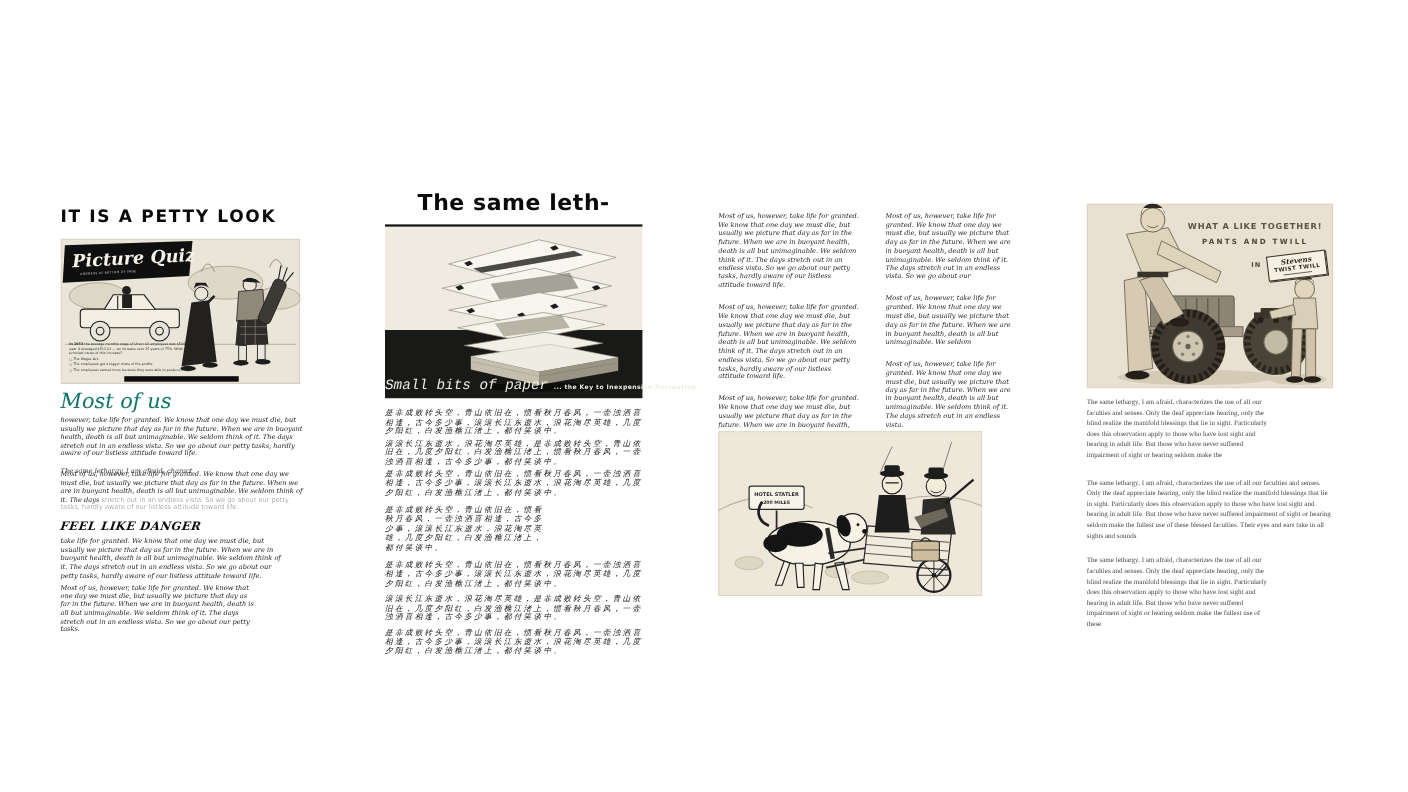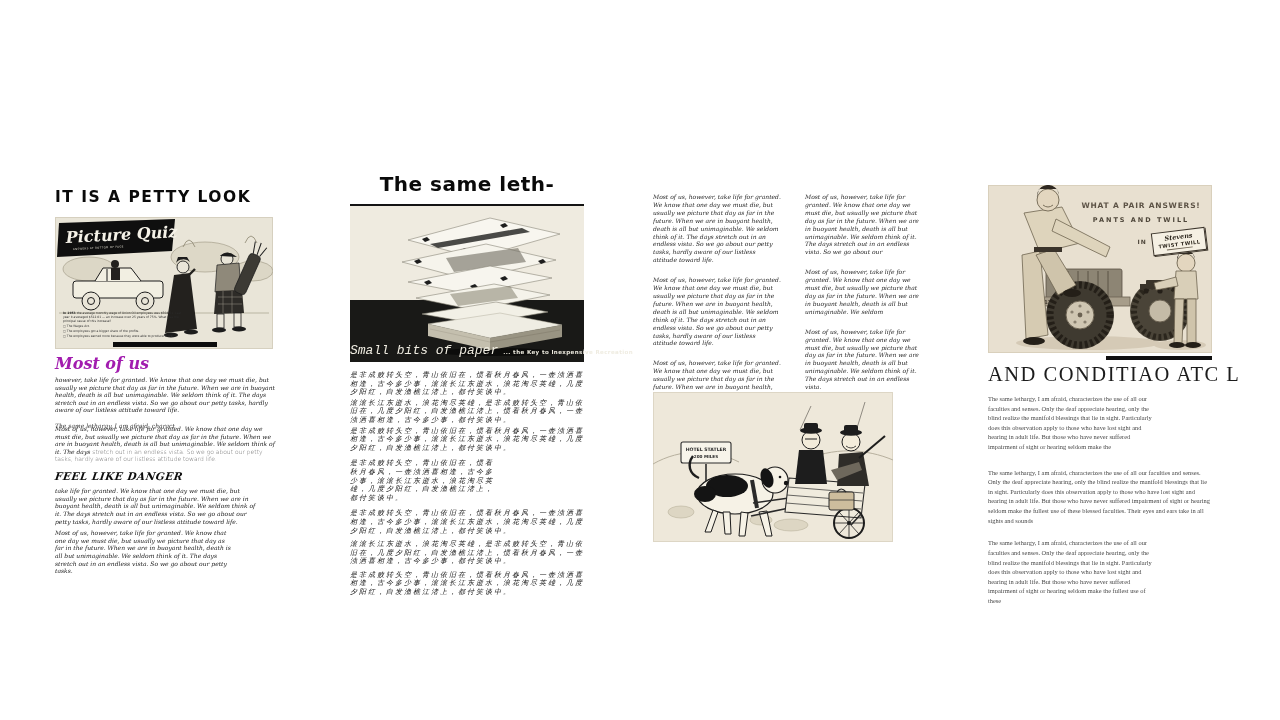--- a/index.html
+++ b/index.html
@@ -13,21 +13,21 @@
 
   
   .p1{left:55px;top:188px;width:222px;}
   .p1-heading{font:800 15.5px "DejaVu Sans",sans-serif;letter-spacing:1.5px;color:#0a0a0a;margin:0;}
   .image1{position:relative;margin-top:11px;width:218px;height:132px;background:#e9e5d8;
           box-shadow:inset 0 0 0 1px #d6d0bf;}
   .image1 svg{position:absolute;left:0;top:0;}
   .quiz-text{position:absolute;left:8px;bottom:11px;width:122px;font-size:3px;line-height:1.35;color:#2b2b2b;}
   .quiz-opt{margin-top:1px;color:#333;}
   .pq-bar{position:absolute;left:58px;bottom:2px;width:104px;height:5px;background:#0c0c0c;}
-  .mostofus{margin-top:5px;font-size:16px;font-weight:bold;color:#a21caf;}
+  .mostofus{margin-top:5px;font-size:19px;font-weight:normal;color:#0f766e;}
   .p1-para{margin:3px 0 0 0;font-size:6px;line-height:1.27;color:#202020;}
   .ghost{margin-top:8px;margin-bottom:-7px;font-size:6px;color:#2a2a2a;opacity:.95;}
   .p1 .sans-light{font-size:6px;}
   .feel{margin-top:7px;font:800 10.5px "DejaVu Serif",serif;font-style:italic;letter-spacing:.5px;
         display:inline-block;transform:skewX(-8deg);transform-origin:left;color:#0c0c0c;}
   .p1-para.w3{width:208px;}
   .p1-para.w4{width:176px;margin-top:4px;}
 
   
   .p2{left:350px;top:172px;width:234px;}
@@ -372,35 +372,31 @@
           <path d="M189,75 a9,9 0 0 1 18,-1 l-2,-5 h-14 z" fill="#2e2820"></path>
           <polygon points="188,86 208,86 210,114 186,114" fill="#d9cfb8" stroke="#6e6450" stroke-width="0.8"></polygon>
           <polygon points="188,92 166,98 168,105 190,101" fill="#d9cfb8" stroke="#6e6450" stroke-width="0.8"></polygon>
           <polygon points="187,114 196,114 194,158 186,158" fill="#cfc4ab" stroke="#6e6450" stroke-width="0.8"></polygon>
           <polygon points="199,114 208,114 208,158 199,158" fill="#cfc4ab" stroke="#6e6450" stroke-width="0.8"></polygon>
           <ellipse cx="189" cy="160" rx="8" ry="3" fill="#241f18"></ellipse>
           <ellipse cx="205" cy="160" rx="8" ry="3" fill="#241f18"></ellipse>
         </g>
       </svg>
       <div class="p4-ad">
-        <div class="ad-l1">WHAT A PAIR ANSWERS!</div>
+        <div class="ad-l1">WHAT A LIKE TOGETHER!</div>
         <div class="ad-l2">PANTS AND TWILL</div>
         <div class="ad-l3row">
           <span class="ad-in">IN</span>
           <span class="badge">
             <span class="badge-script">Stevens</span>
             <span class="badge-caps">TWIST TWILL</span>
             <span class="badge-rule"></span>
           </span>
         </div>
       </div>
     </div>
 
-    <div class="p4-headwrap">
-      <div class="p4-rule"></div>
-      <h2 class="p4-heading">AND CONDITIAO ATC L</h2>
-    </div>
     <p class="p4-para pw0">The same lethargy, I am afraid, characterizes the use of all our faculties and senses. Only the deaf appreciate hearing, only the blind realize the manifold blessings that lie in sight. Particularly does this observation apply to those who have lost sight and hearing in adult life. But those who have never suffered impairment of sight or hearing seldom make the</p>
     <p class="p4-para pw1">The same lethargy, I am afraid, characterizes the use of all our faculties and senses. Only the deaf appreciate hearing, only the blind realize the manifold blessings that lie in sight. Particularly does this observation apply to those who have lost sight and hearing in adult life. But those who have never suffered impairment of sight or hearing seldom make the fullest use of these blessed faculties. Their eyes and ears take in all sights and sounds</p>
     <p class="p4-para pw2">The same lethargy, I am afraid, characterizes the use of all our faculties and senses. Only the deaf appreciate hearing, only the blind realize the manifold blessings that lie in sight. Particularly does this observation apply to those who have lost sight and hearing in adult life. But those who have never suffered impairment of sight or hearing seldom make the fullest use of these</p>
   </section>
 
 </div>
 
 </body></html>

